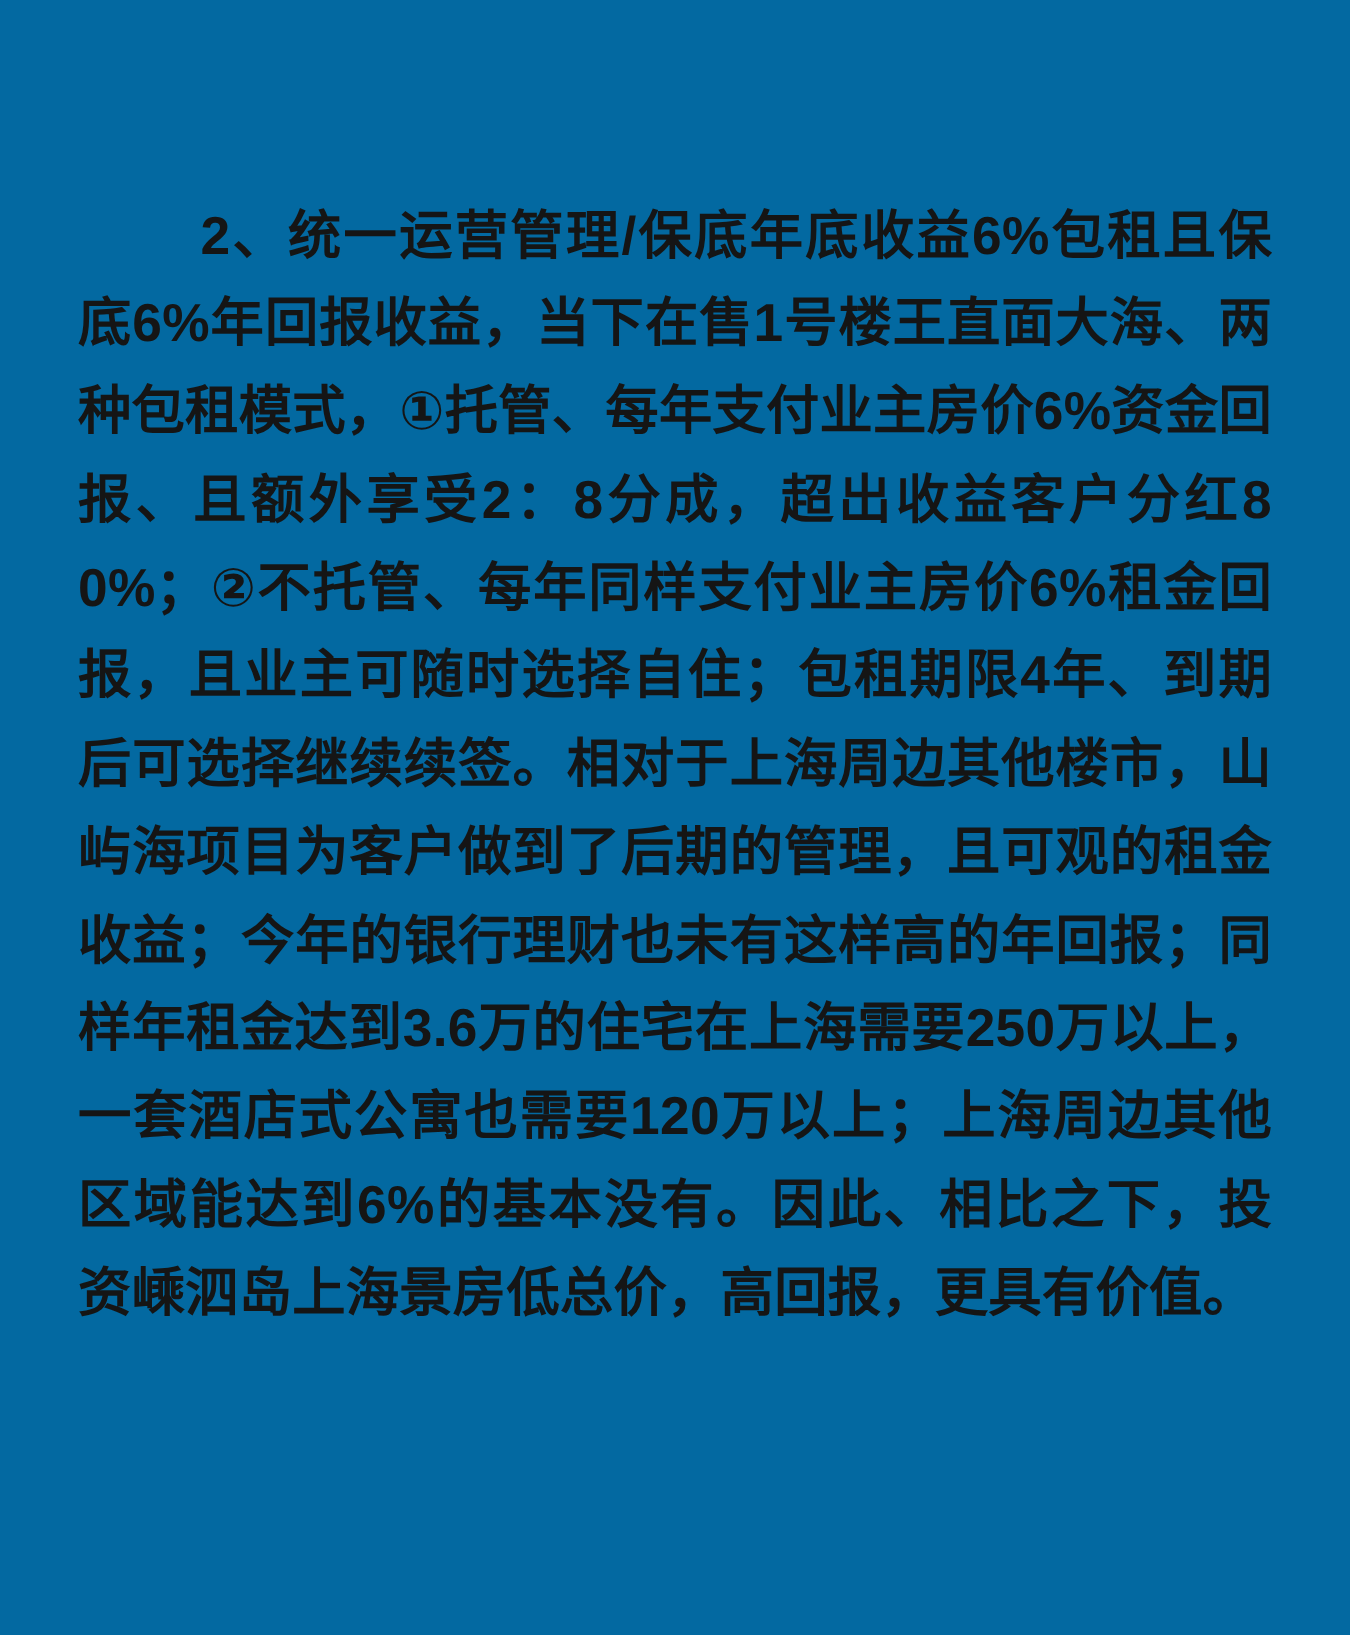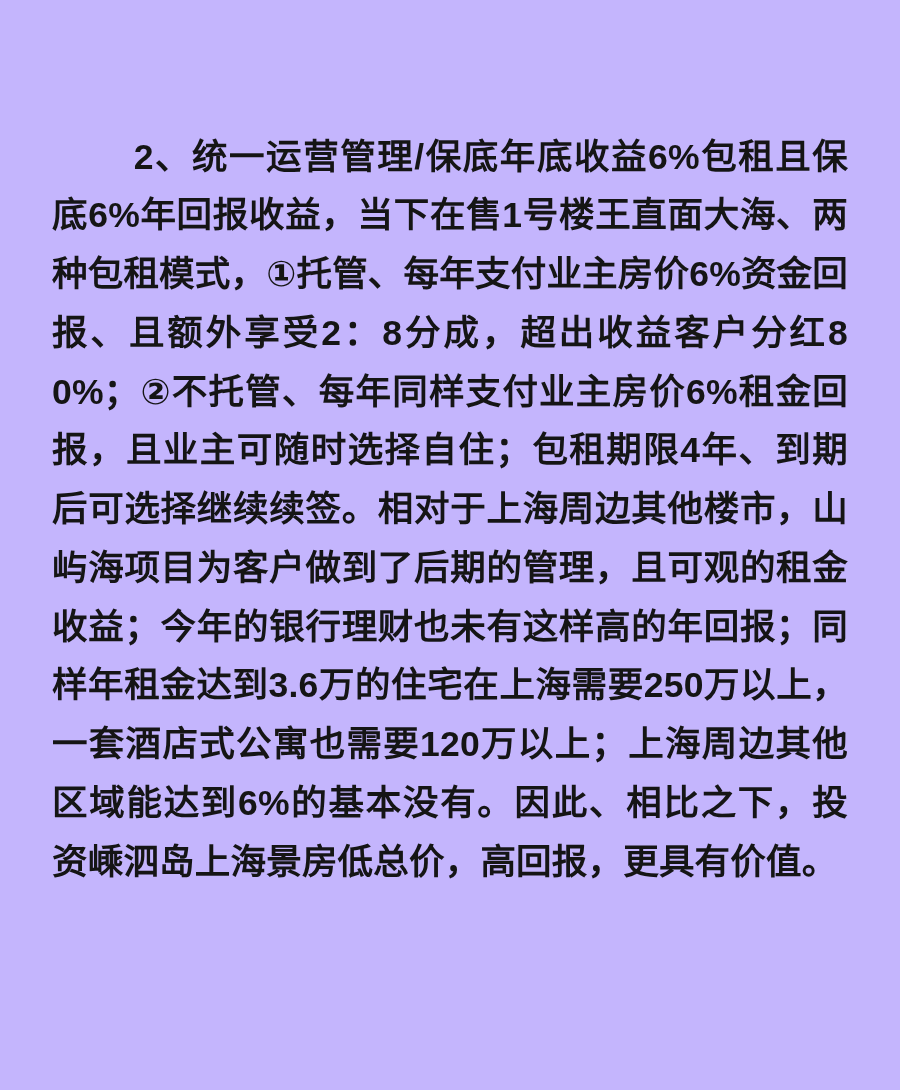--- a/index.html
+++ b/index.html
@@ -12,21 +12,21 @@
     height: 1090px;
     font-family: "Liberation Sans", "DejaVu Sans", sans-serif;
     color: #181818;
     overflow: hidden;
   }
   .page {
     width: 900px;
     height: 1090px;
     box-sizing: border-box;
     padding: 92px 52px 40px 52px;
-    background: #c4b5fd;
+    background: #0369a1;
     position: relative;
   }
   .doc-body {
     font-size: 35.5px;
     line-height: 1.655;
     font-weight: 700;
     letter-spacing: 0.2px;
     text-align: justify;
     text-justify: inter-ideograph;
     text-indent: 2.3em;

